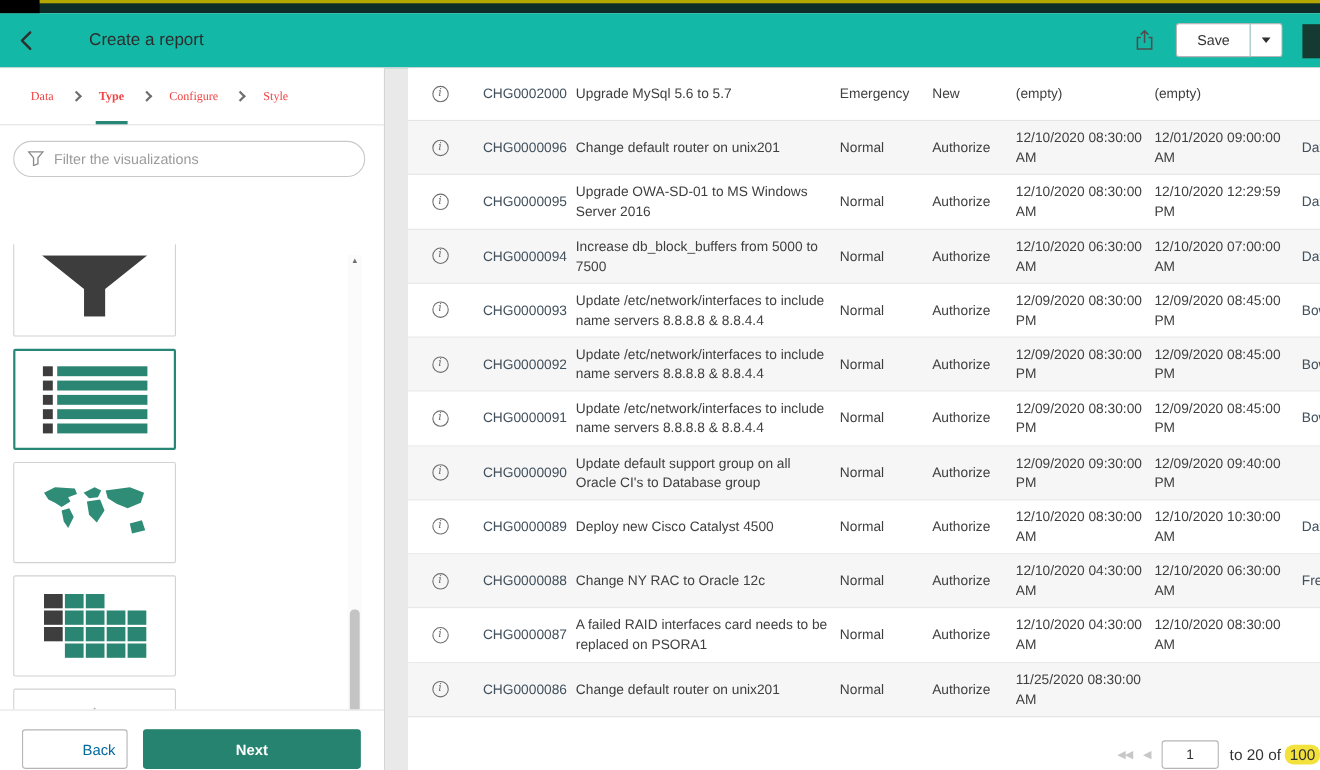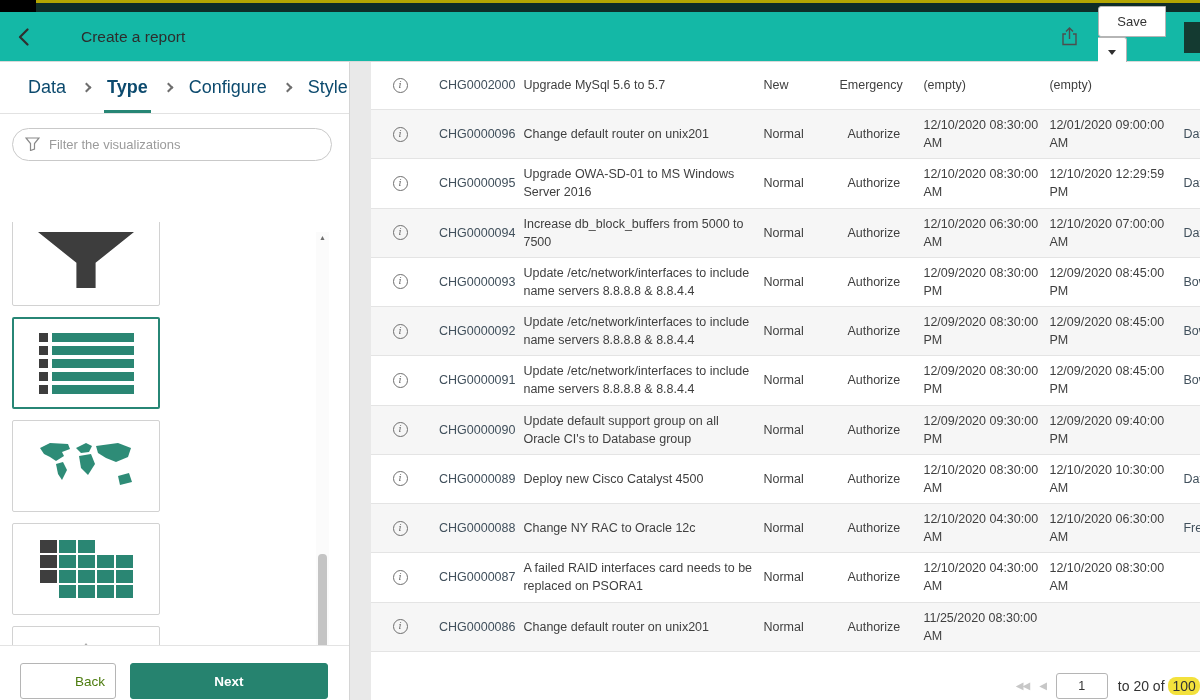--- a/index.html
+++ b/index.html
@@ -11,37 +11,37 @@
   .topbar::before { content:""; position:absolute; top:0; left:0; right:0; height:3px; background:#b3a602; }
   .topbar-corner { position:absolute; left:0; top:0; width:36px; height:12px; background:#000; z-index:2; }
 
   
   .header { position:relative; height:50px; background:#14b8a6; border-bottom:1px solid #d9d9d9;
             display:flex; align-items:center; padding:0 34px 0 18px;gap:36px; }
   .back { display:flex; align-items:center; margin-right:16px; cursor:pointer; }
   .title { font-size:15.5px; font-weight:400; color:#2d2d2d; }
   .header-right { margin-left:auto; display:flex; align-items:center; gap:20px; }
   .share { display:flex; align-items:center; cursor:pointer; }
-  .save-split { display:flex;flex-direction:column; }
+  .save-split { display:flex; }
   .save-btn { height:31px; padding:0 18px; background:#fff; border:1px solid #b5b5b5;
               border-radius:3px 0 0 3px; font-size:13px; color:#333; font-family:inherit; cursor:pointer; }
   .save-caret { width:29px; height:31px; background:#fff; border:1px solid #b5b5b5; border-left:none;
                 border-radius:0 3px 3px 0; display:flex; align-items:center; justify-content:center; cursor:pointer; }
   .caret { width:0; height:0; border-left:4px solid transparent; border-right:4px solid transparent;
            border-top:5px solid #2f2f2f; }
   .edge-block { position:absolute; right:0; top:10px; width:16px; height:31px; background:#143a31; }
 
   
   .main { display:flex; height:638px; }
 
   
   .panel { position:relative; width:350px; flex:0 0 350px; background:#fff; border-right:1px solid #d5d5d5; }
   .steps { height:52px; display:flex; align-items:center; gap:17px; padding:0 0 0 28px;
            border-bottom:1px solid #e2e2e2; }
-  .step { position:relative; height:100%; display:flex; align-items:center; font-size:18px; color:#0c4a6e; cursor:pointer; }
+  .step { position:relative; height:100%; display:flex; align-items:center; font-size:11px; color:#ef4444; cursor:pointer;font-family:Liberation Serif, serif; }
   .step.active { font-weight:700; }
   .step.active::after { content:""; position:absolute; left:-3px; right:-3px; bottom:0; height:3px; background:#278675; }
   .sep { width:7px; height:7px; border-top:2px solid #6e6e6e; border-right:2px solid #6e6e6e;
          transform:rotate(45deg); flex:0 0 auto; }
 
   .filter-wrap { position:relative; margin:14px 16px 8px 12px; }
   .filter-input { width:320px; height:33px; border:1px solid #c9c9c9; border-radius:17px;
                   padding:0 12px 0 36px; font-size:13px; color:#444; font-family:inherit; outline:none; }
   .filter-input::placeholder { color:#9b9b9b; }
   .funnel-ic { position:absolute; left:13px; top:9px; }
@@ -66,21 +66,21 @@
   .icon-pyr .b1 { height:20px; background:#a9a9a9; }
 
   .vscroll { position:absolute; left:316px; top:170px; width:13px; height:468px; background:#fbfbfb; }
   .vscroll .arr { position:absolute; left:0; width:13px; text-align:center; font-size:7px; color:#6f6f6f; cursor:pointer; }
   .vscroll .arr.up { top:2px; } .vscroll .arr.dn { bottom:2px; }
   .vscroll .thumb { position:absolute; left:2px; top:322px; width:9px; height:95px; background:#c4c4c4; border-radius:4px; cursor:grab; }
 
   .panel-footer { position:absolute; left:0; right:0; bottom:-16px; height:71px; background:#fff;
                   border-top:1px solid #e3e3e3; padding:17px 0 0 20px; display:flex; gap:14px; }
   .back-btn { width:96px; height:36px; background:#fff; border:1px solid #b5b5b5; border-radius:3px;
-              font-size:13.5px; color:#4d7c0f; font-family:inherit; cursor:pointer;padding-left:44px; }
+              font-size:13.5px; color:#0369a1; font-family:inherit; cursor:pointer;padding-left:44px; }
   .next-btn { width:198px; height:36px; background:#26836f; border:1px solid #26836f; border-radius:3px;
               font-size:13.5px; font-weight:700; color:#fff; font-family:inherit; cursor:pointer; }
 
   .gutter { width:21px; flex:0 0 21px; background:#e9e9e9; }
 
   
   .content { flex:1; position:relative; background:#fff; }
   .row { display:flex; min-height:48px; border-bottom:1px solid #e4e4e4; background:#fff; overflow:hidden; cursor:pointer; }
   .rows > .row:nth-of-type(even) { background:#f6f6f6; }
   .cell { display:flex; align-items:center; padding:6px 8px 6px 0; font-size:12.5px; color:#3f3f3f; line-height:1.45; }
@@ -252,22 +252,22 @@
       <div class="rows">
 
           <div class="row">
             <div class="cell c-info">
               <span class="info-ic">i</span>
             </div>
             <div class="cell c-num">
               <a class="link">CHG0002000</a>
             </div>
             <div class="cell c-desc">Upgrade MySql 5.6 to 5.7</div>
+            <div class="cell c-pri">Emergency</div>
             <div class="cell c-state">New</div>
-            <div class="cell c-pri">Emergency</div>
             <div class="cell c-start">(empty)</div>
             <div class="cell c-end">(empty)</div>
             <div class="cell c-asg">
               <a class="link"></a>
             </div>
           </div>
 
           <div class="row">
             <div class="cell c-info">
               <span class="info-ic">i</span>

